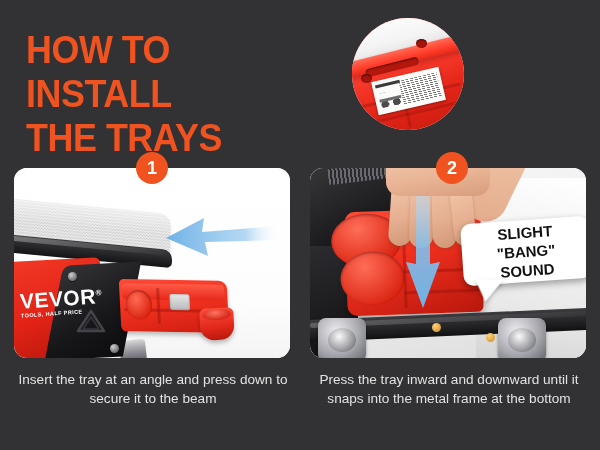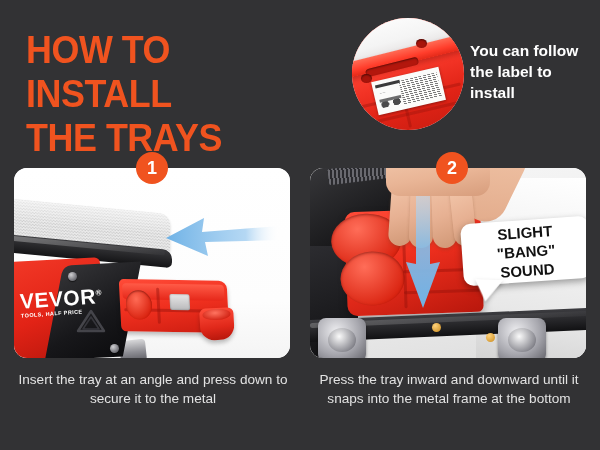--- a/index.html
+++ b/index.html
@@ -531,21 +531,20 @@
     <div class="cp-ridge r1"></div>
     <div class="cp-ridge r2"></div>
     <div class="cp-ridge r3"></div>
     <div class="cp-label">
       <div class="cp-label-title"></div>
       <div class="cp-label-lines"></div>
       <div class="cp-label-icon"></div>
     </div>
   </div>
 
-  <div class="header-note">You can follow the label to install</div>
 </div>
 
 <div class="badge b1">1</div>
 <div class="badge b2">2</div>
 
 <div class="panel left">
   <div class="p1-bg"></div>
 
   <div class="cushion">
     <div class="cushion-top"></div>
@@ -650,14 +649,14 @@
     <div class="wheel-in"></div>
   </div>
 
   <div class="bubble">
     <div class="bubble-text">SLIGHT "BANG"
 SOUND</div>
     <div class="bubble-tail"></div>
   </div>
 </div>
 
-<div class="caption c1">Insert the tray at an angle and press down to secure it to the metal</div>
+<div class="caption c1">Insert the tray at an angle and press down to secure it to the beam</div>
 <div class="caption c2">Press the tray inward and downward until it snaps into the metal frame at the bottom</div>
 
 </body></html>

